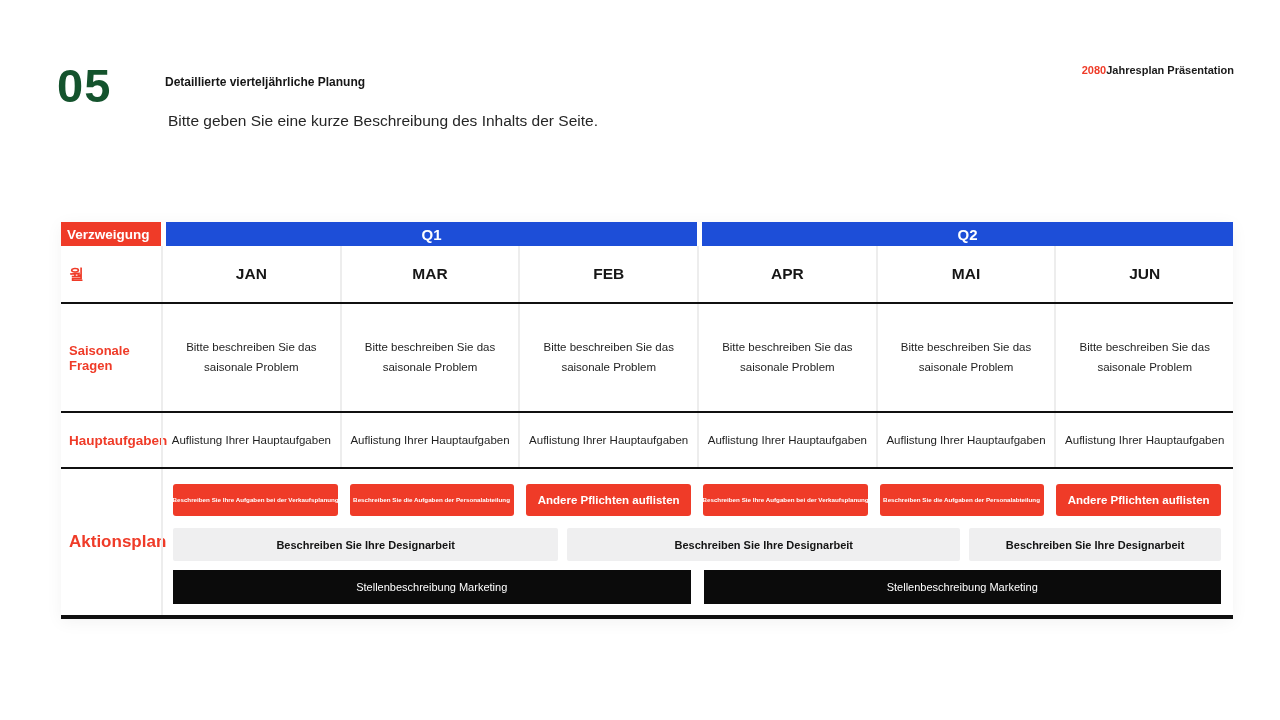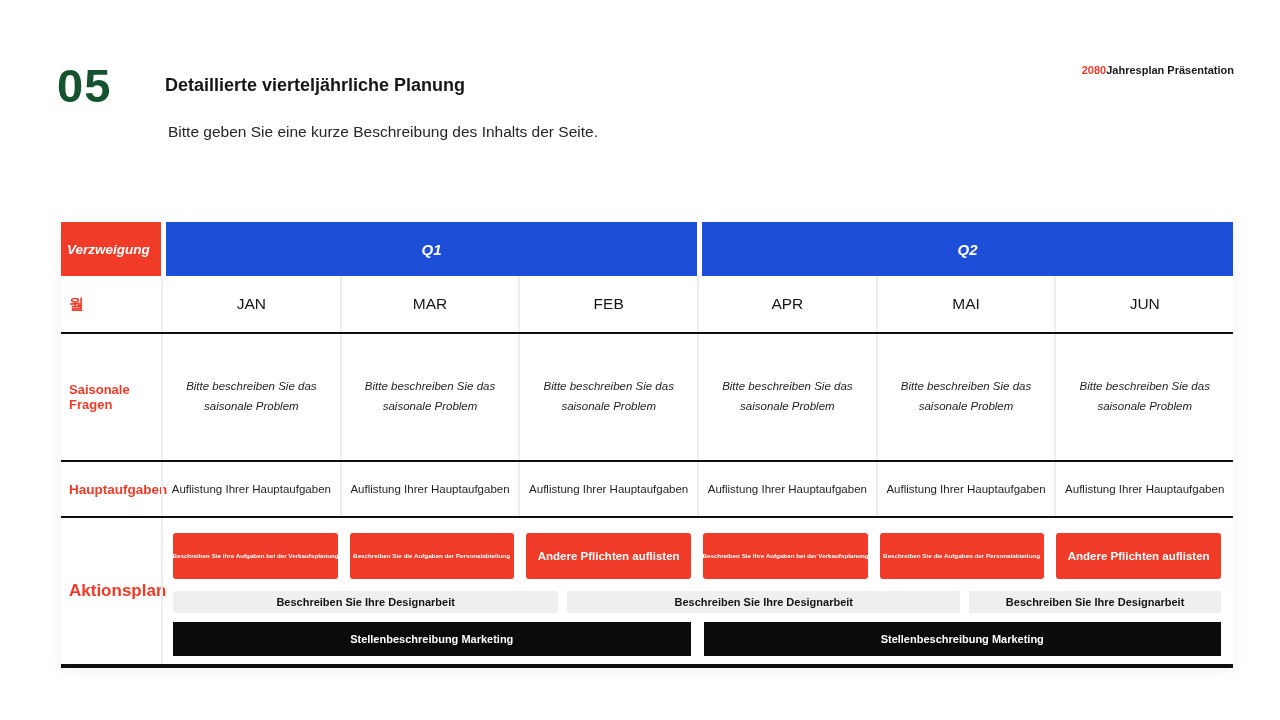--- a/index.html
+++ b/index.html
@@ -8,88 +8,88 @@
     position:relative; width:1280px; height:720px; background:#ffffff;
     font-family:"Liberation Sans", sans-serif; overflow:hidden;
   }
   
   .page-number {
     position:absolute; left:57px; top:58px;
     font-size:47px; font-weight:800; color:#14532d; letter-spacing:1px;
   }
   .page-title {
     position:absolute; left:165px; top:75px;
-    font-size:18px; font-weight:700; color:#161616;
+    font-size:12px; font-weight:700; color:#161616;
   }
   .page-subtitle {
-    position:absolute; left:168px; top:123px;
+    position:absolute; left:168px; top:112px;
     font-size:15.5px; font-weight:400; color:#262626;
   }
   .brand {
     position:absolute; top:64px; right:46px;
     font-size:11px; font-weight:700; color:#1a1a1a; white-space:nowrap;
   }
   .brand .brand-year { color:#EF3B28; }
   
   .ptable {
     position:absolute; left:61px; top:222px; width:1172px;
     box-shadow:0 3px 16px rgba(0,0,0,0.05);
   }
-  .hrow { height:54px; display:flex; gap:5px;font-style:italic; }
+  .hrow { height:24px; display:flex; gap:5px; }
   .corner {
     width:100px; flex:none; background:#EF3B28; color:#fff;
     font-size:13.5px; font-weight:700; display:flex; align-items:center; padding-left:6px;
   }
   .qcell {
     flex:1 1 0; background:#1d4ed8; color:#fff; font-size:15px; font-weight:700;
     display:flex; align-items:center; justify-content:center;
   }
   .trow { display:flex; border-bottom:2px solid #101010; }
   .rlabel {
     width:100px; flex:none; display:flex; align-items:center; padding-left:8px;
     color:#EF3B28; font-weight:700;
   }
   .cell {
     flex:1 1 0; border-left:2px solid #EDEDED;
     display:flex; align-items:center; justify-content:center; text-align:center;
   }
   .month-row { height:58px; }
   .month-row .rlabel { font-size:15px; }
-  .month-row .cell { font-size:15.5px; color:#161616; }
-  .seasonal-row { height:128px; }
+  .month-row .cell { font-size:15.5px; color:#161616;font-weight:bold; }
+  .seasonal-row { height:109px; }
   .seasonal-row .rlabel { font-size:13px; }
-  .seasonal-row .cell { font-size:11.5px; line-height:1.7; color:#1f1f1f; padding:0 10px;font-style:italic; }
+  .seasonal-row .cell { font-size:11.5px; line-height:1.7; color:#1f1f1f; padding:0 10px; }
   .tasks-row { height:56px; }
   .tasks-row .rlabel { font-size:13.5px; }
   .tasks-row .cell { font-size:11.5px; color:#1f1f1f; }
   .action-row { height:150px; border-bottom-width:4px; }
   .action-row .rlabel { font-size:17px; }
   .action-area {
     flex:1 1 0; border-left:2px solid #EDEDED;
     padding:15px 12px 0 10px; display:flex; flex-direction:column;
   }
-  .btn-row { display:flex; gap:12px; height:46px; }
+  .btn-row { display:flex; gap:12px; height:32px; }
   .abtn {
     flex:1 1 0; background:#EF3B28; border-radius:3px; color:#fff; font-weight:700;
     display:flex; align-items:center; justify-content:center; overflow:hidden; cursor:pointer;
   }
   .abtn.small span {
     display:inline-block; font-size:8px; white-space:nowrap;
     transform:scale(0.78); transform-origin:center;
   }
   .abtn.big { font-size:11.5px; }
-  .design-row { display:flex; gap:9px; height:22px; margin-top:12px; }
+  .design-row { display:flex; gap:9px; height:33px; margin-top:12px; }
   .dbar {
     background:#EFEFF0; border-radius:2px; color:#141414; font-size:11px; font-weight:700;
     display:flex; align-items:center; justify-content:center; cursor:pointer;
   }
   .dbar.w1 { flex:1.53 1 0; } .dbar.w2 { flex:1.56 1 0; } .dbar.w3 { flex:1 1 0; }
   .mkt-row { display:flex; gap:13px; height:34px; margin-top:9px; }
   .kbar {
-    flex:1 1 0; background:#0B0B0B; color:#fff; font-size:11px; font-weight:700;
+    flex:1 1 0; background:#0B0B0B; color:#fff; font-size:11px; font-weight:400;
     display:flex; align-items:center; justify-content:center; cursor:pointer;
   }
 </style>
 </head>
 <body>
 
 <div id="slide">
 
   <div class="page-number">05</div>
   <div class="page-title">Detaillierte vierteljährliche Planung</div>

